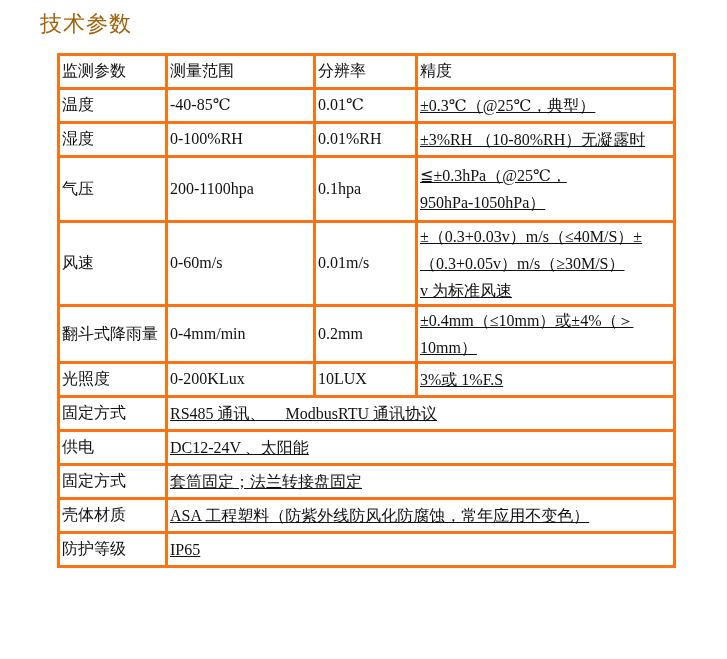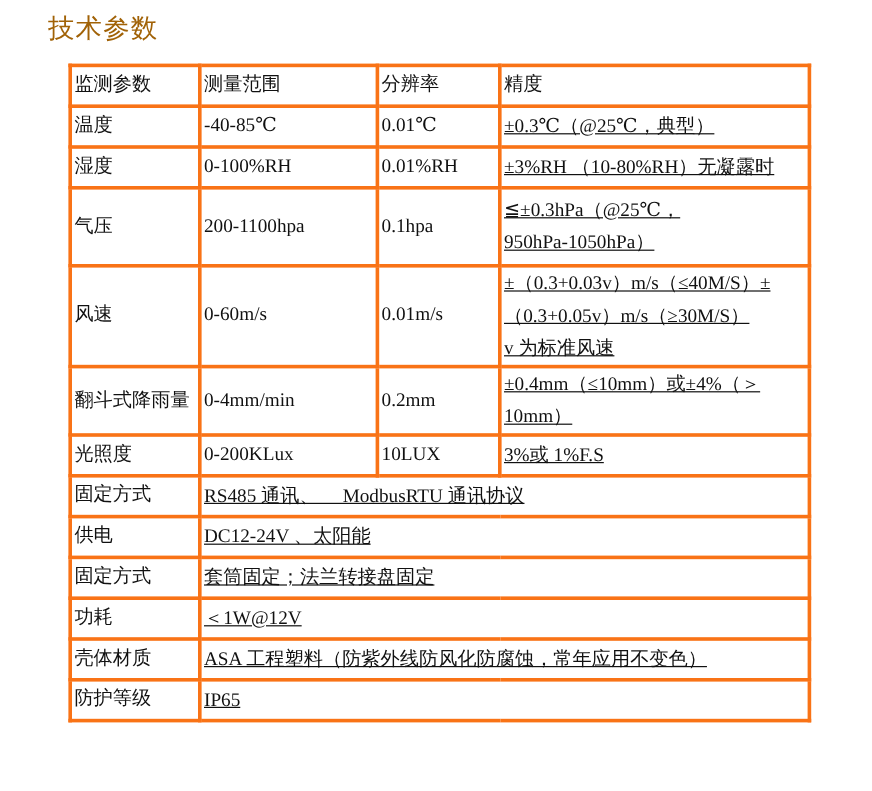--- a/index.html
+++ b/index.html
@@ -125,24 +125,20 @@
       <tr>
         <td>供电</td>
         <td colspan="3" class="acc">DC12-24V 、太阳能</td>
       </tr>
 
       <tr>
         <td>固定方式</td>
         <td colspan="3" class="acc">套筒固定；法兰转接盘固定</td>
       </tr>
 
-      <tr>
-        <td>功耗</td>
-        <td colspan="3" class="acc">＜1W@12V</td>
-      </tr>
 
       <tr>
         <td>壳体材质</td>
         <td colspan="3" class="acc">ASA 工程塑料（防紫外线防风化防腐蚀，常年应用不变色）</td>
       </tr>
 
       <tr>
         <td>防护等级</td>
         <td colspan="3" class="acc">IP65</td>
       </tr>

